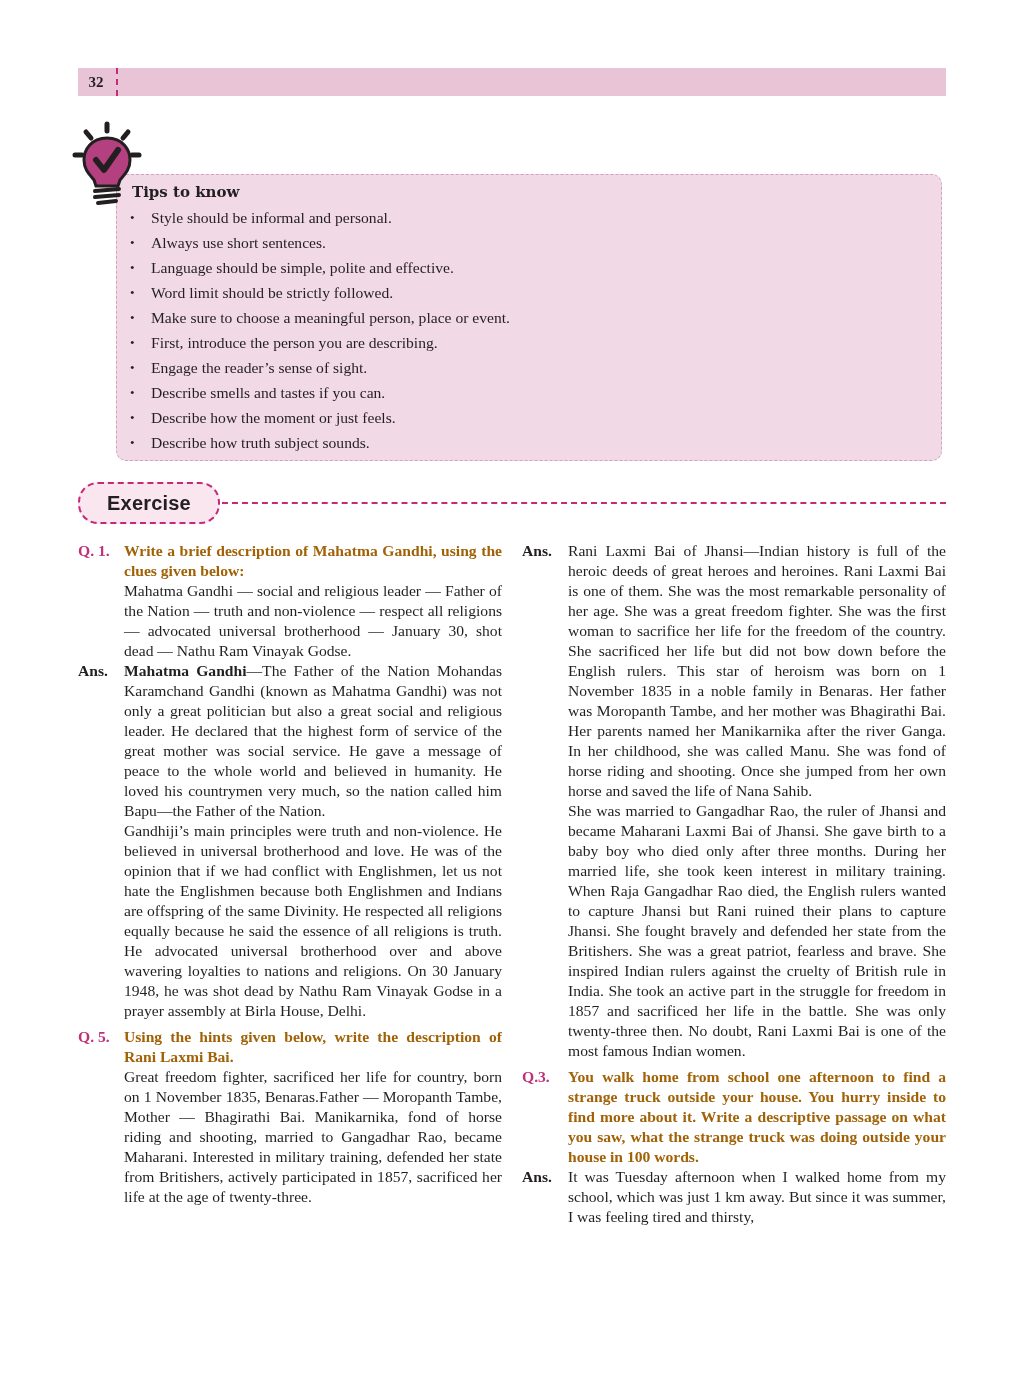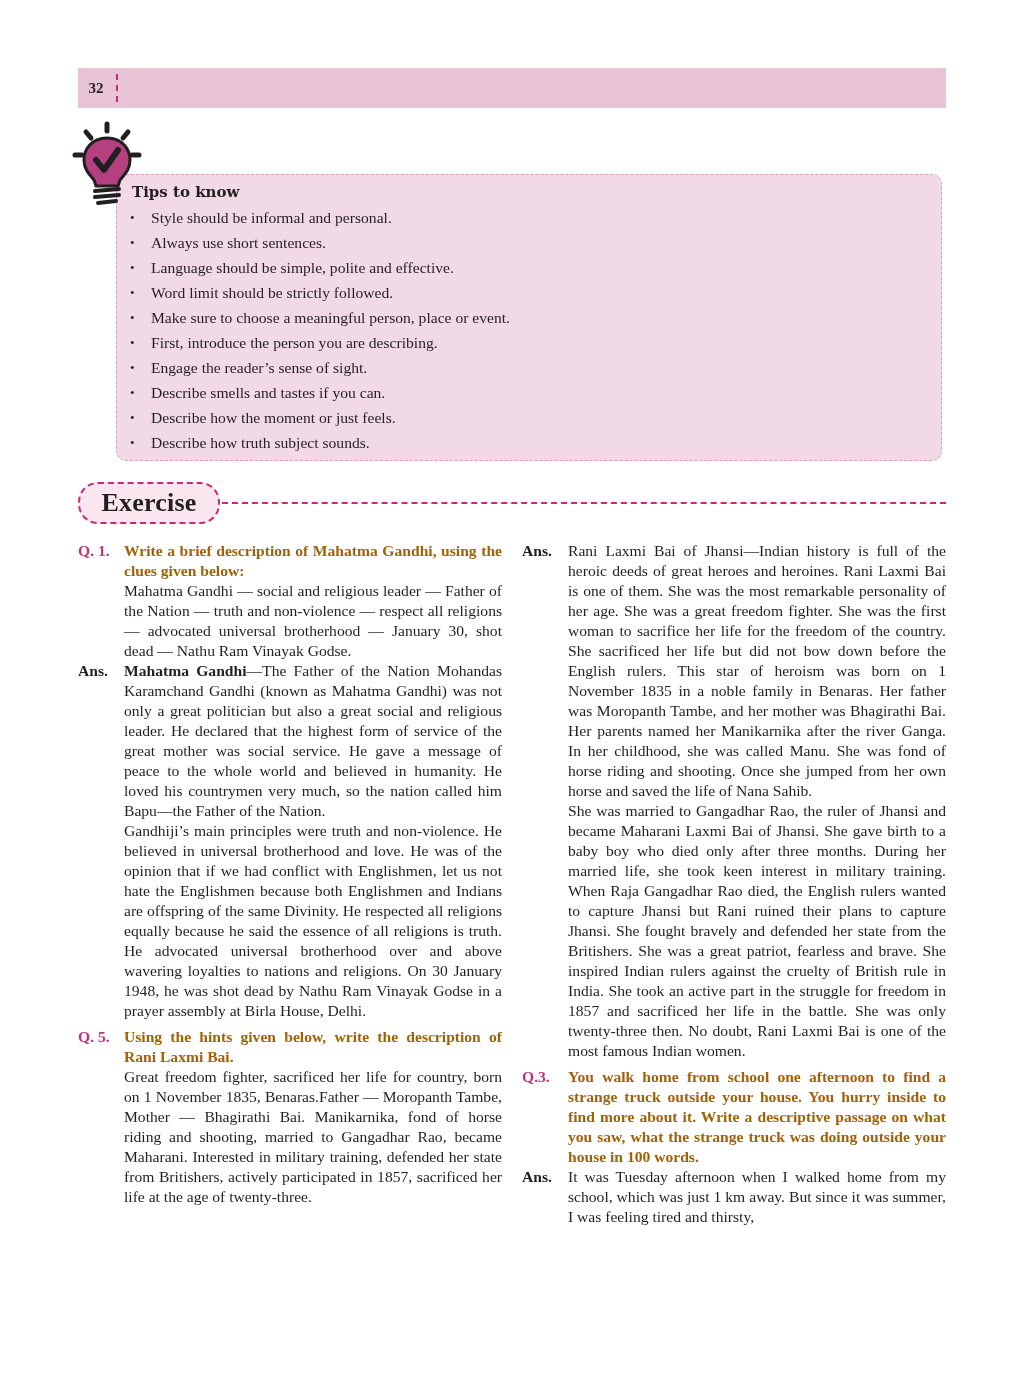--- a/index.html
+++ b/index.html
@@ -1,20 +1,20 @@
 <!DOCTYPE html>
 <html><head>
 <meta charset="utf-8">
 <style>
   * { box-sizing: border-box; margin: 0; padding: 0; }
   html, body { width: 1024px; height: 1376px; background: #ffffff; }
   body { position: relative; font-family: "DejaVu Serif", "Liberation Serif", serif; color: #231f20; overflow: hidden; }
 
   .header-bar {
-    position: absolute; left: 78px; top: 68px; width: 868px; height: 40px;
+    position: absolute; left: 78px; top: 68px; width: 868px; height: 28px;
     background: #e8c4d6; display: flex; align-items: center;
   }
   .header-page { width: 36px; text-align: center; font-weight: bold; font-size: 15px; font-family: "Liberation Serif", serif; color: #231f20; }
   .header-divider { width: 0; height: 28px; border-left: 2px dashed #c8287a; margin: 0 6px 0 2px; }
   .header-title { font-family: "Liberation Serif", serif; font-size: 15.5px; color: #231f20; letter-spacing: 0.1px; }
   .header-title b { font-weight: bold; }
 
   .tips-icon { position: absolute; left: 72px; top: 118px; width: 80px; height: 90px; }
 
   .tips-box {
@@ -30,21 +30,21 @@
     font-family: "Liberation Serif", serif; font-size: 15.6px; line-height: 25px; height: 25px;
     color: #231f20; padding-left: 21px; position: relative; white-space: nowrap;
   }
   .tips-list li .bullet { position: absolute; left: 0; top: 0; font-size: 13px; }
 
   .exercise-badge {
     position: absolute; left: 78px; top: 482px; width: 142px; height: 42px;
     border: 2.5px dashed #c8287a; border-radius: 20px; background: #f9e6ef;
     display: flex; align-items: center; justify-content: center;
   }
-  .exercise-label { font-family: Liberation Serif, serif; font-weight: bold; font-size: 26px; color: #231f20; letter-spacing: 0.2px; }
+  .exercise-label { font-family: Liberation Sans, sans-serif; font-weight: bold; font-size: 20px; color: #231f20; letter-spacing: 0.2px; }
   .exercise-line { position: absolute; left: 222px; top: 502px; width: 724px; height: 0; border-top: 2.5px dashed #c8287a; }
 
   .col { position: absolute; top: 541px; width: 424px; font-family: "Liberation Serif", serif; font-size: 15.6px; line-height: 20px; color: #231f20; }
   .col-left { left: 78px; }
   .col-right { left: 522px; }
 
   .qa { position: relative; padding-left: 46px; }
   .qa .num { position: absolute; left: 0; top: 0; font-weight: bold; }
   .qa .num.q { color: #c0317d; }
   .qtext { color: #a16207; font-weight: bold; text-align: justify; text-align-last: left; }

